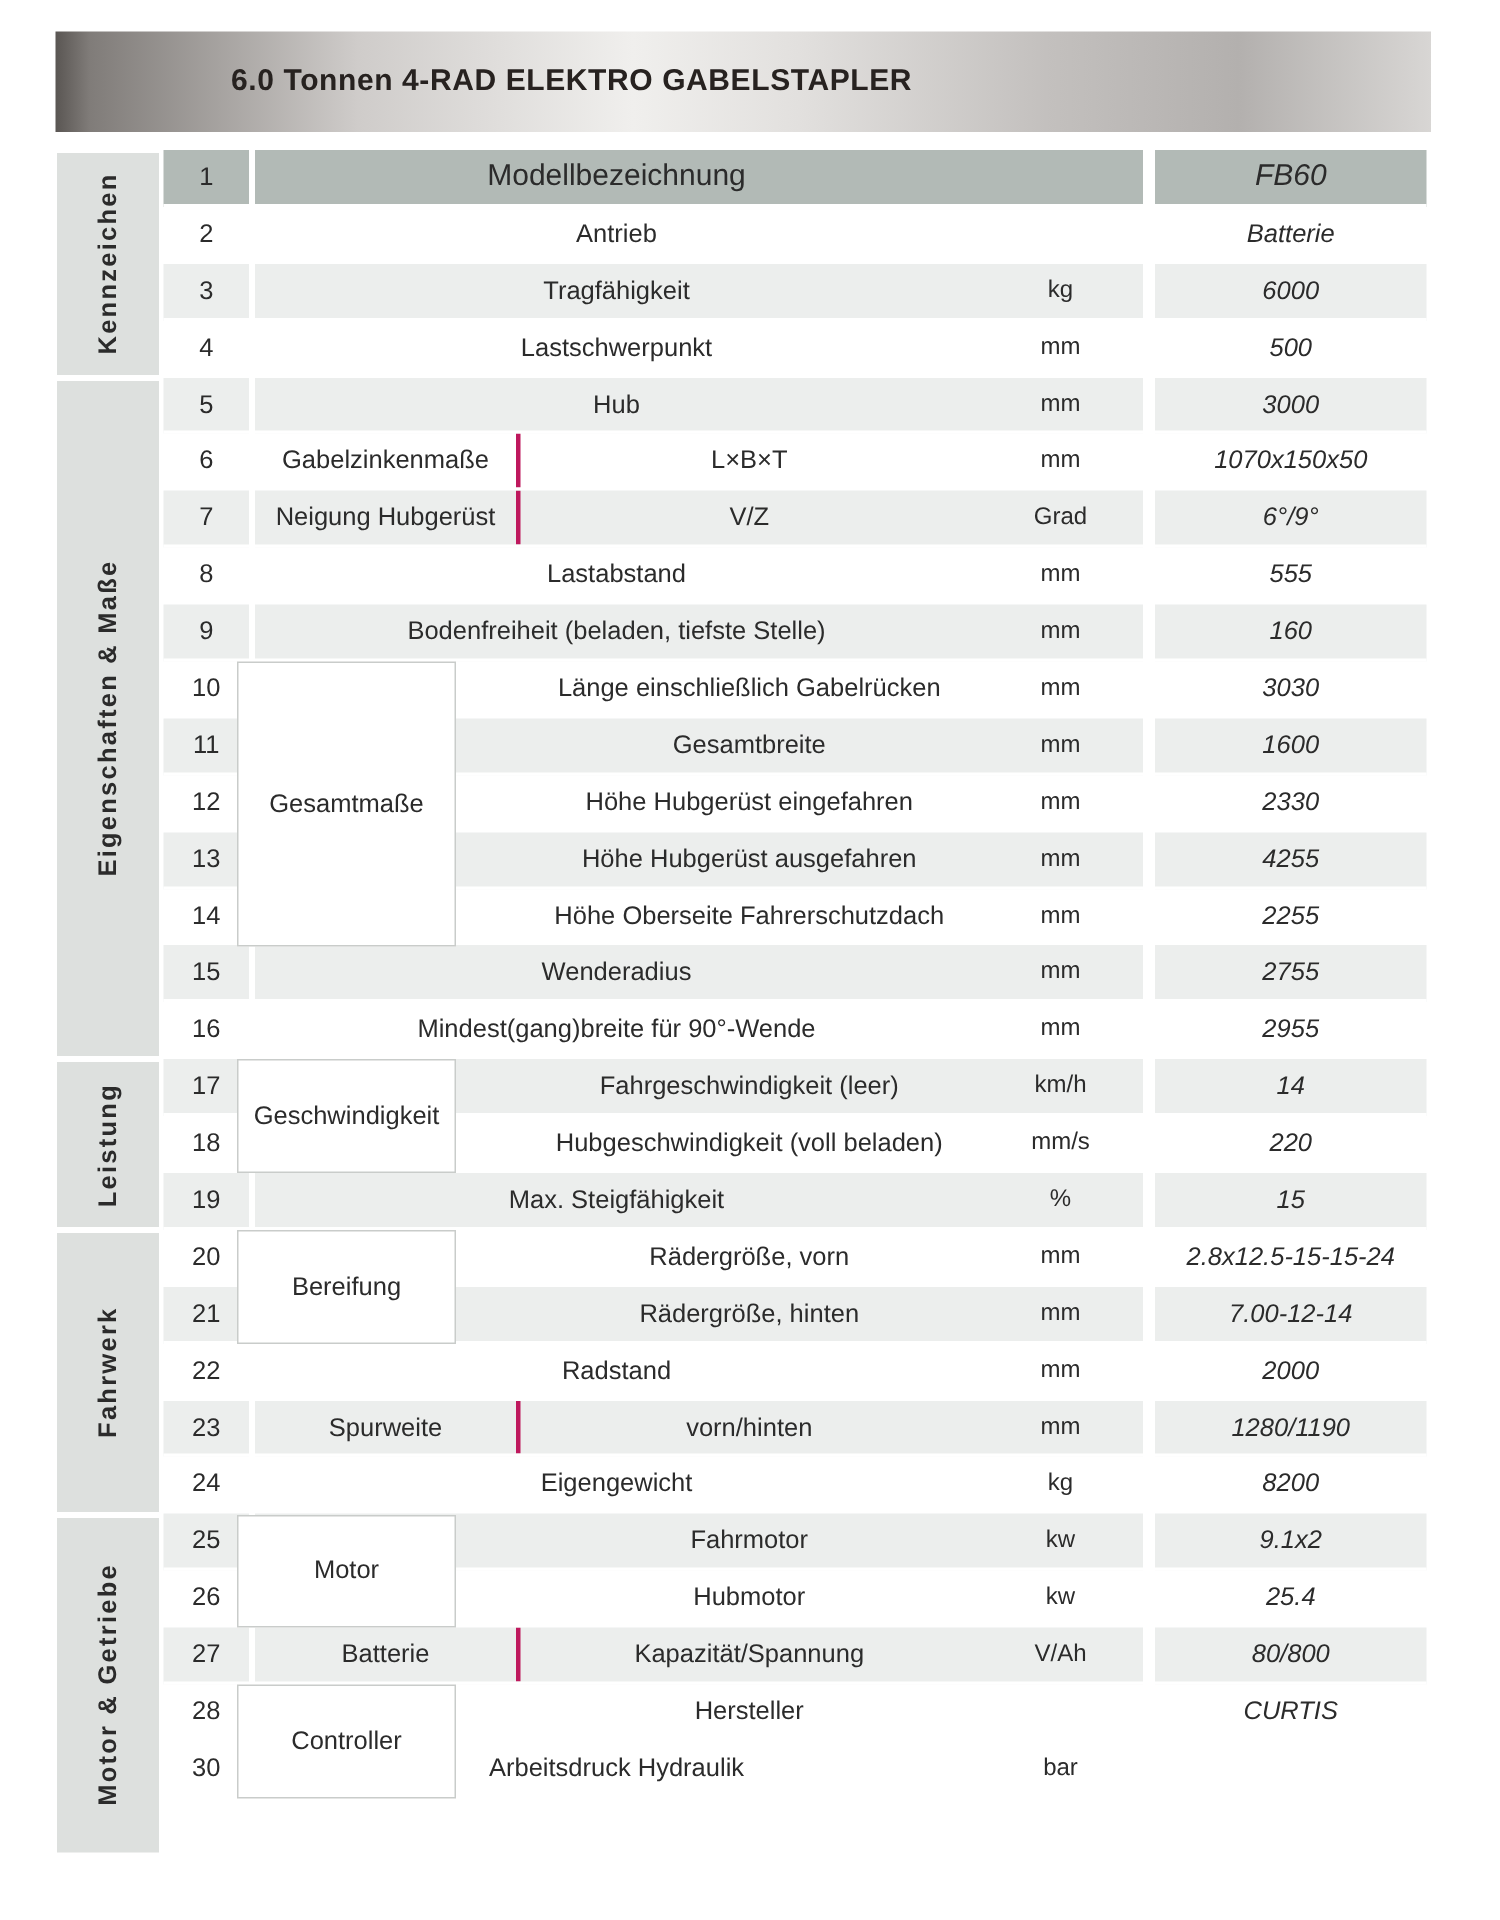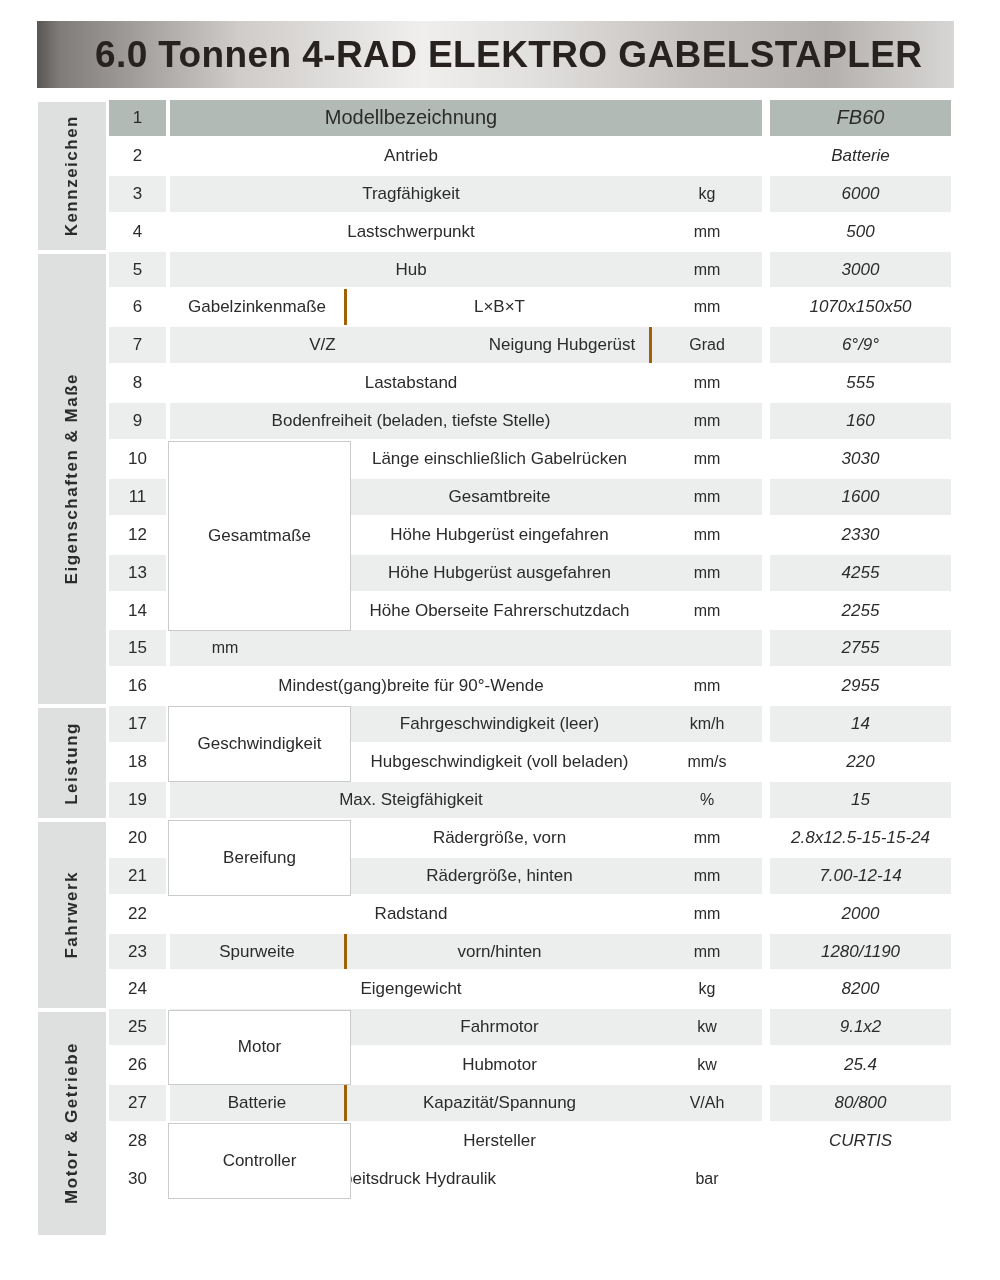--- a/index.html
+++ b/index.html
@@ -9,21 +9,21 @@
     color:var(--body-text,#2b2b2b); overflow:hidden;
   }
   
   .title-bar {
     position:absolute; left:37px; top:21px; width:917px; height:67px;
     background:linear-gradient(90deg,#5a5653 0%,#807c79 2.5%,#cfccca 22%,
       #f0efed 42%,#e2e0de 54%,#c3c0be 72%,#b3b0ae 86%,#d8d6d4 100%);
     display:flex; align-items:center;
   }
   .title-text {
-    margin-left:58px; font-size:37px; font-weight:bold; letter-spacing:0.4px;
+    margin-left:117px; font-size:20px; font-weight:bold; letter-spacing:0.4px;
     color:var(--title-text,#272220); white-space:nowrap;
   }
   
   .table-area { position:absolute; left:38px; top:100px; width:913px; height:1137px; }
   #sidebar .sidebar-box {
     position:absolute; left:0; width:68px; background:var(--sidebar-bg,#dde0de);
     display:flex; align-items:center; justify-content:center;
   }
   .vtext {
     writing-mode:vertical-rl; transform:rotate(180deg);
@@ -34,32 +34,32 @@
   .row { display:flex; height:37.9px; box-sizing:border-box; }
   .cell {
     display:flex; align-items:center; justify-content:center;
     box-sizing:border-box; border-bottom:2px solid #ffffff; overflow:hidden;
   }
   .gap { width:4px; background:#ffffff; }
   .g2 { width:8px; }
   .num  { width:57px;  font-size:17px; }
   .body { width:592px; display:flex; align-items:stretch; justify-content:flex-start; padding:0; }
   .body .cell { border-bottom:none; }
-  .group { width:177px; border-right:3px solid #a16207; font-size:17px; }
+  .group { width:177px; border-right:3px solid #be185d; font-size:17px; }
   .group.spacer { border-right-color:transparent; }
   .desc  { flex:1; font-size:17px; text-align:center; }
   .unit  { width:110px; font-size:16px; }
   .value { width:181px; font-size:17px;font-style:italic; }
   .row.odd  .num, .row.odd  .body, .row.odd  .value { background:var(--stripe-bg,#eceeed); }
   .row.even .num, .row.even .body, .row.even .value { background:#ffffff; }
   .row.hdr  .num, .row.hdr  .body, .row.hdr  .value { background:var(--header-row-bg,#b2bab6); }
   .row.hdr .desc, .row.hdr .value { font-size:20px; }
   #overlays { position:absolute; left:71px; top:0; width:842px; }
   .group-box {
-    position:absolute; left:59px; width:183px; background:#ffffff;
+    position:absolute; left:49px; width:146px; background:#ffffff;
     border:1px solid var(--group-box-border,#c9ccca); box-sizing:border-box;
     display:flex; align-items:center; justify-content:center; font-size:17px; z-index:2;
   }
 </style>
 </head>
 <body>
 
 <div class="page">
   <div class="title-bar">
     <div class="title-text">6.0 Tonnen 4-RAD ELEKTRO GABELSTAPLER</div>
@@ -141,22 +141,22 @@
             <div class="cell desc">L×B×T</div>
             <div class="cell unit">mm</div>
           </div>
           <div class="gap g2"></div>
           <div class="cell value">1070x150x50</div>
         </div>
         <div class="row odd">
           <div class="cell num">7</div>
           <div class="gap"></div>
           <div class="cell body">
+            <div class="cell group single">Neigung Hubgerüst</div>
             <div class="cell desc">V/Z</div>
-            <div class="cell group single">Neigung Hubgerüst</div>
             <div class="cell unit">Grad</div>
           </div>
           <div class="gap g2"></div>
           <div class="cell value">6°/9°</div>
         </div>
         <div class="row even">
           <div class="cell num">8</div>
           <div class="gap"></div>
           <div class="cell body">
             <div class="cell desc">Lastabstand</div>
@@ -227,20 +227,21 @@
             <div class="cell desc">Höhe Oberseite Fahrerschutzdach</div>
             <div class="cell unit">mm</div>
           </div>
           <div class="gap g2"></div>
           <div class="cell value">2255</div>
         </div>
         <div class="row odd">
           <div class="cell num">15</div>
           <div class="gap"></div>
           <div class="cell body">
+            <div class="cell desc">Wenderadius</div>
             <div class="cell unit">mm</div>
           </div>
           <div class="gap g2"></div>
           <div class="cell value">2755</div>
         </div>
         <div class="row even">
           <div class="cell num">16</div>
           <div class="gap"></div>
           <div class="cell body">
             <div class="cell desc">Mindest(gang)breite für 90°-Wende</div>

